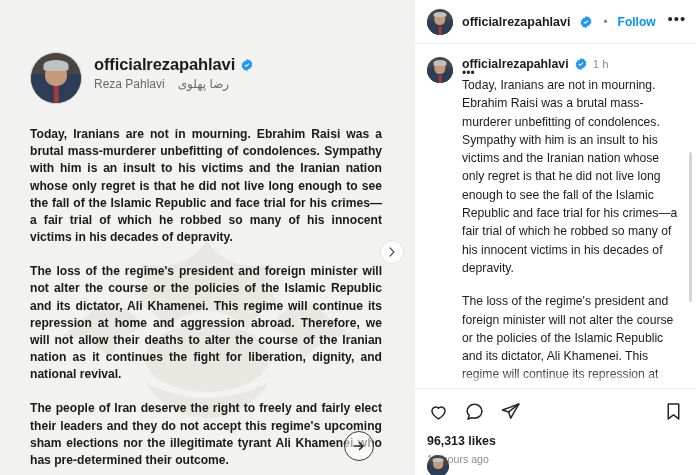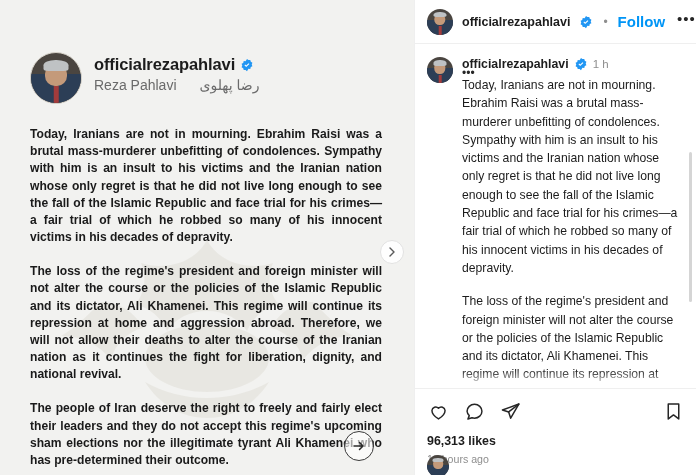--- a/index.html
+++ b/index.html
@@ -87,24 +87,24 @@
     color: #1c1c1c;
     letter-spacing: -0.1px;
   }
   .verified {
     width: 14px; height: 14px;
     flex: none;
     color: #2196f3;
   }
   .subname {
     margin-top: 3px;
-    font-size: 14px;
+    font-size: 12px;
     color: #6a6a6a;
     display: flex;
-    gap: 23px;
+    gap: 13px;
   }
   .caption-body {
     position: absolute;
     left: 30px;
     top: 126px;
     width: 352px;
     color: #1a1a1a;
     font-size: 12.1px;
     line-height: 1.42;
     text-align: justify;
@@ -167,21 +167,21 @@
     font-size: 12.5px;
     font-weight: bold;
     color: #1c1c1c;
   }
   .dot-sep {
     color: #8e8e8e;
     font-size: 12px;
     margin: 0 1px;
   }
   .follow-link {
-    font-size: 15px;
+    font-size: 12px;
     font-weight: bold;
     color: #0095f6;
   }
   .more-dots {
     margin-left: auto;
     color: #262626;
     font-size: 15px;
     letter-spacing: 1px;
     padding: 0 3px 6px 3px;
     line-height: 8px;

